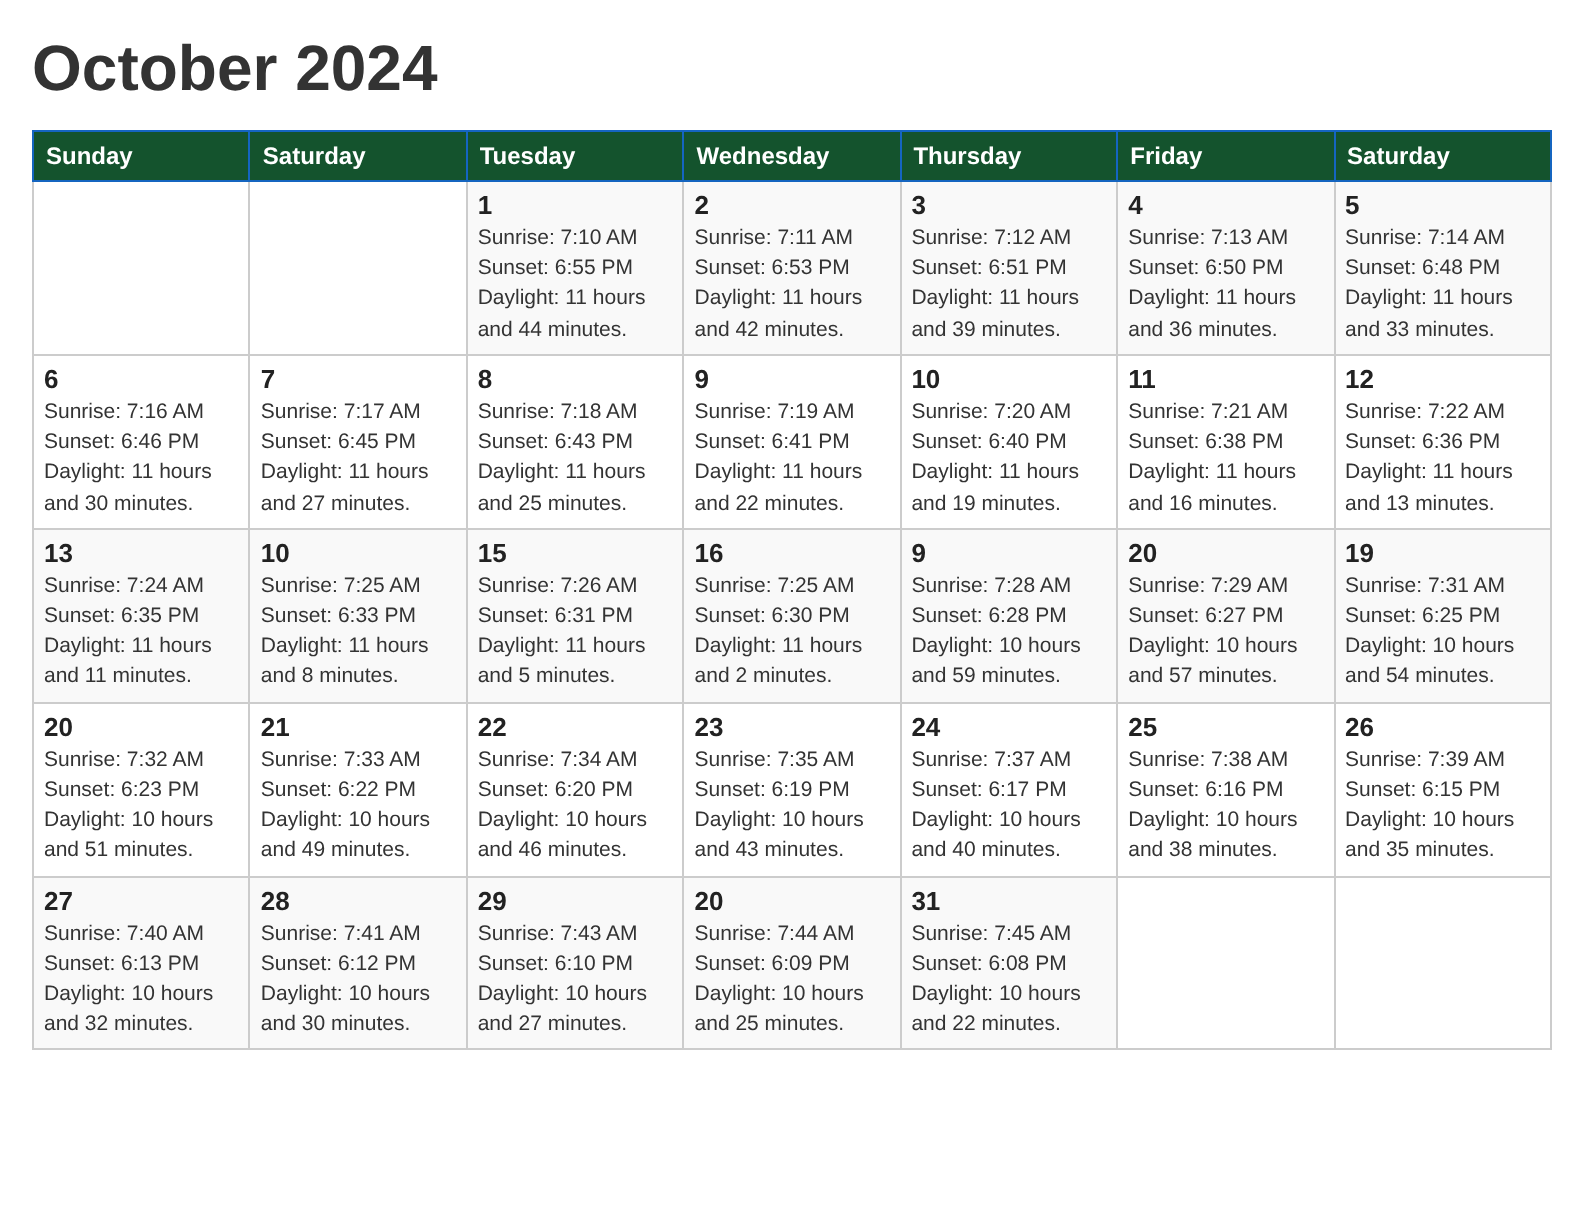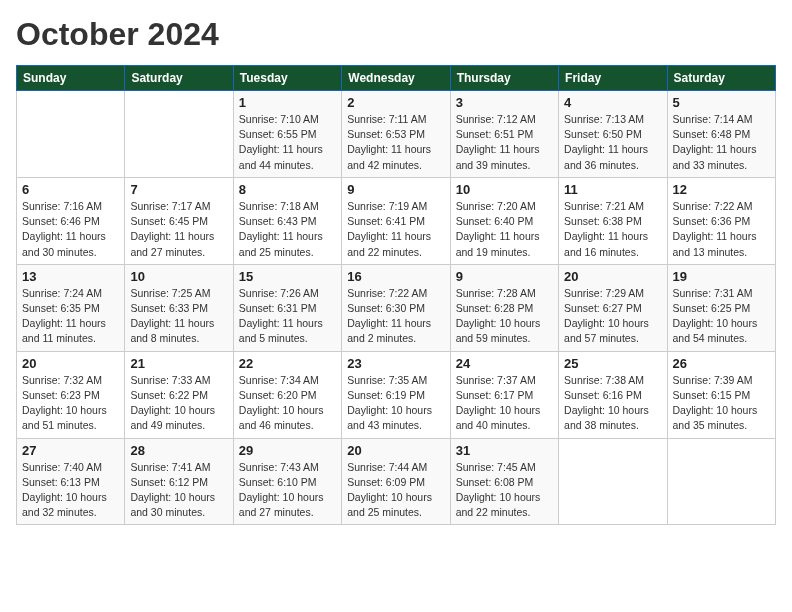--- a/index.html
+++ b/index.html
@@ -198,21 +198,21 @@
 Daylight: 11 hours and 8 minutes.</div>
         </td>
         <td>
           <span class="day-num">15</span>
           <div class="day-info">Sunrise: 7:26 AM
 Sunset: 6:31 PM
 Daylight: 11 hours and 5 minutes.</div>
         </td>
         <td>
           <span class="day-num">16</span>
-          <div class="day-info">Sunrise: 7:22 AM
+          <div class="day-info">Sunrise: 7:25 AM
 Sunset: 6:30 PM
 Daylight: 11 hours and 2 minutes.</div>
         </td>
         <td>
           <span class="day-num">9</span>
           <div class="day-info">Sunrise: 7:28 AM
 Sunset: 6:28 PM
 Daylight: 10 hours and 59 minutes.</div>
         </td>
         <td>

